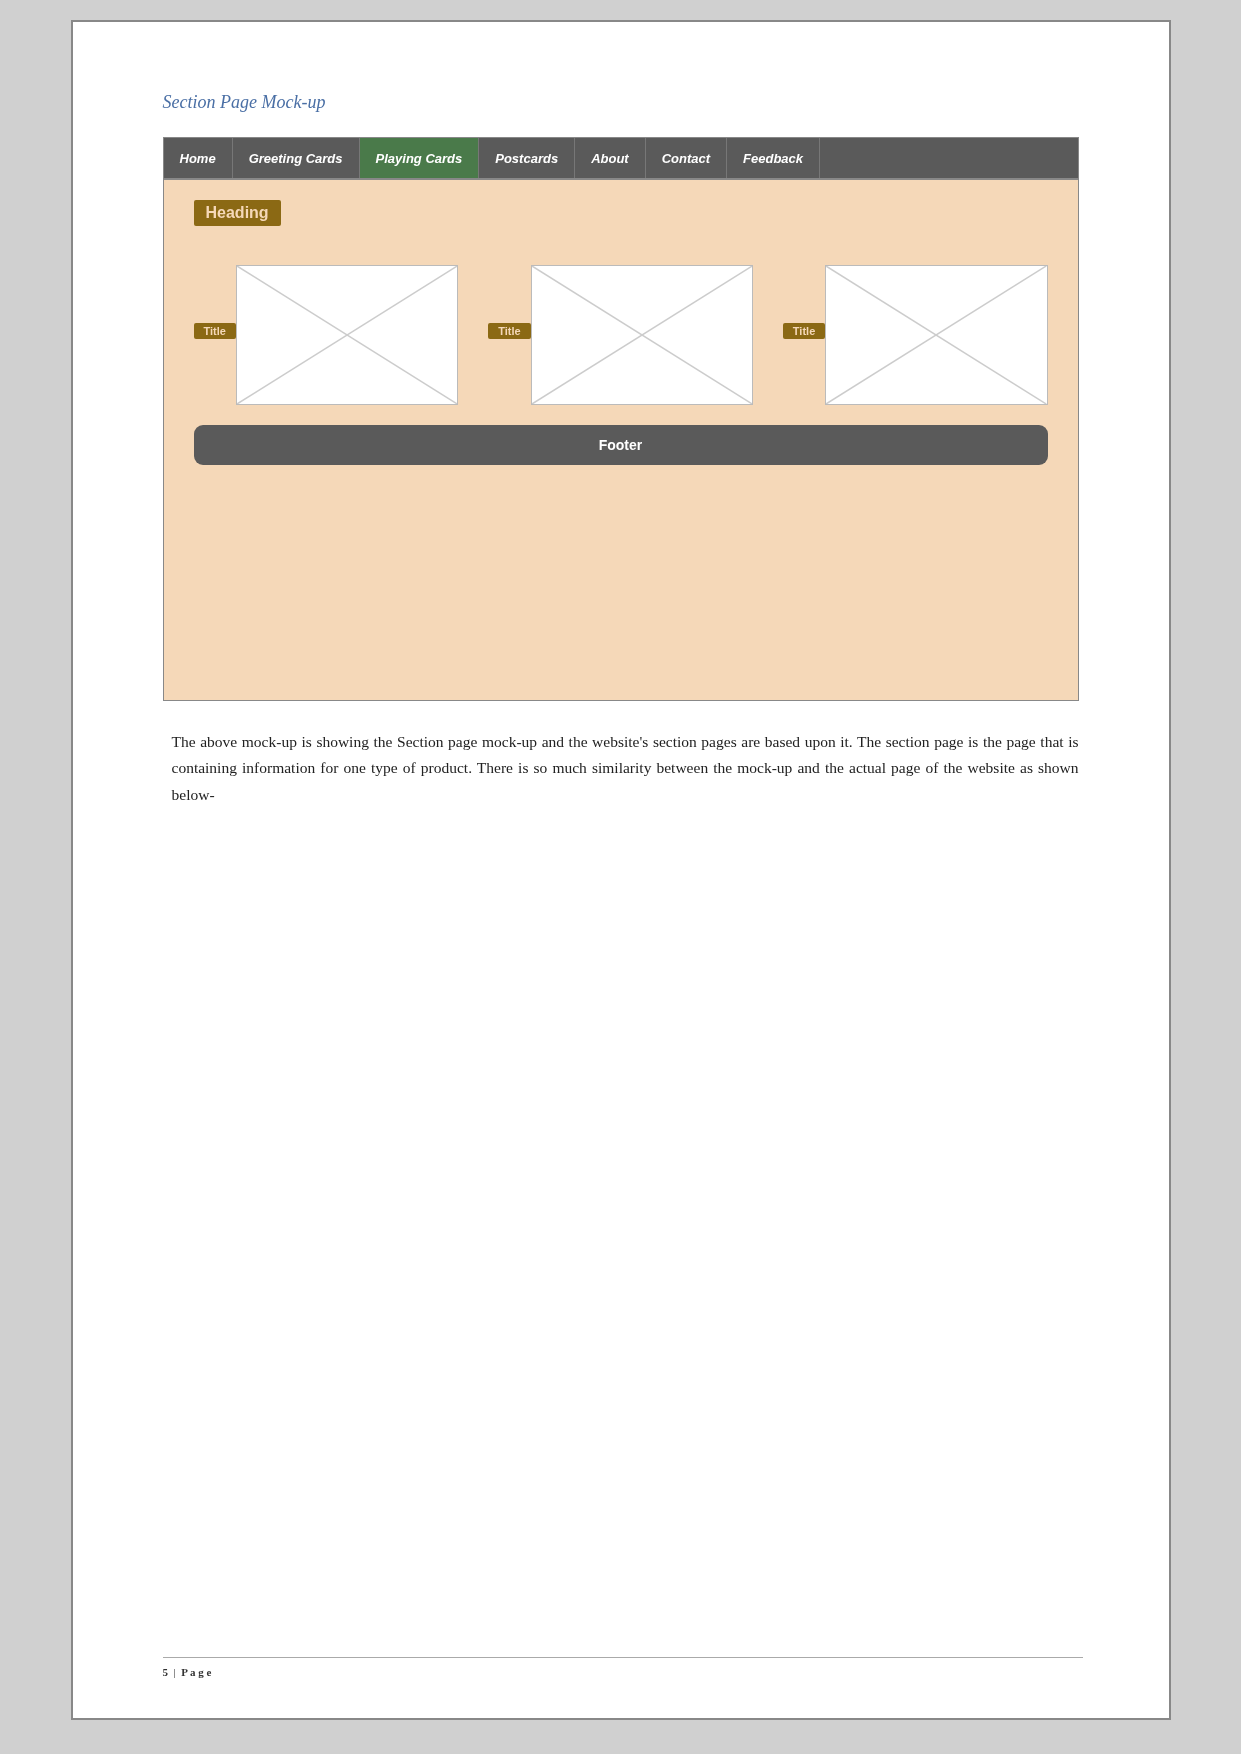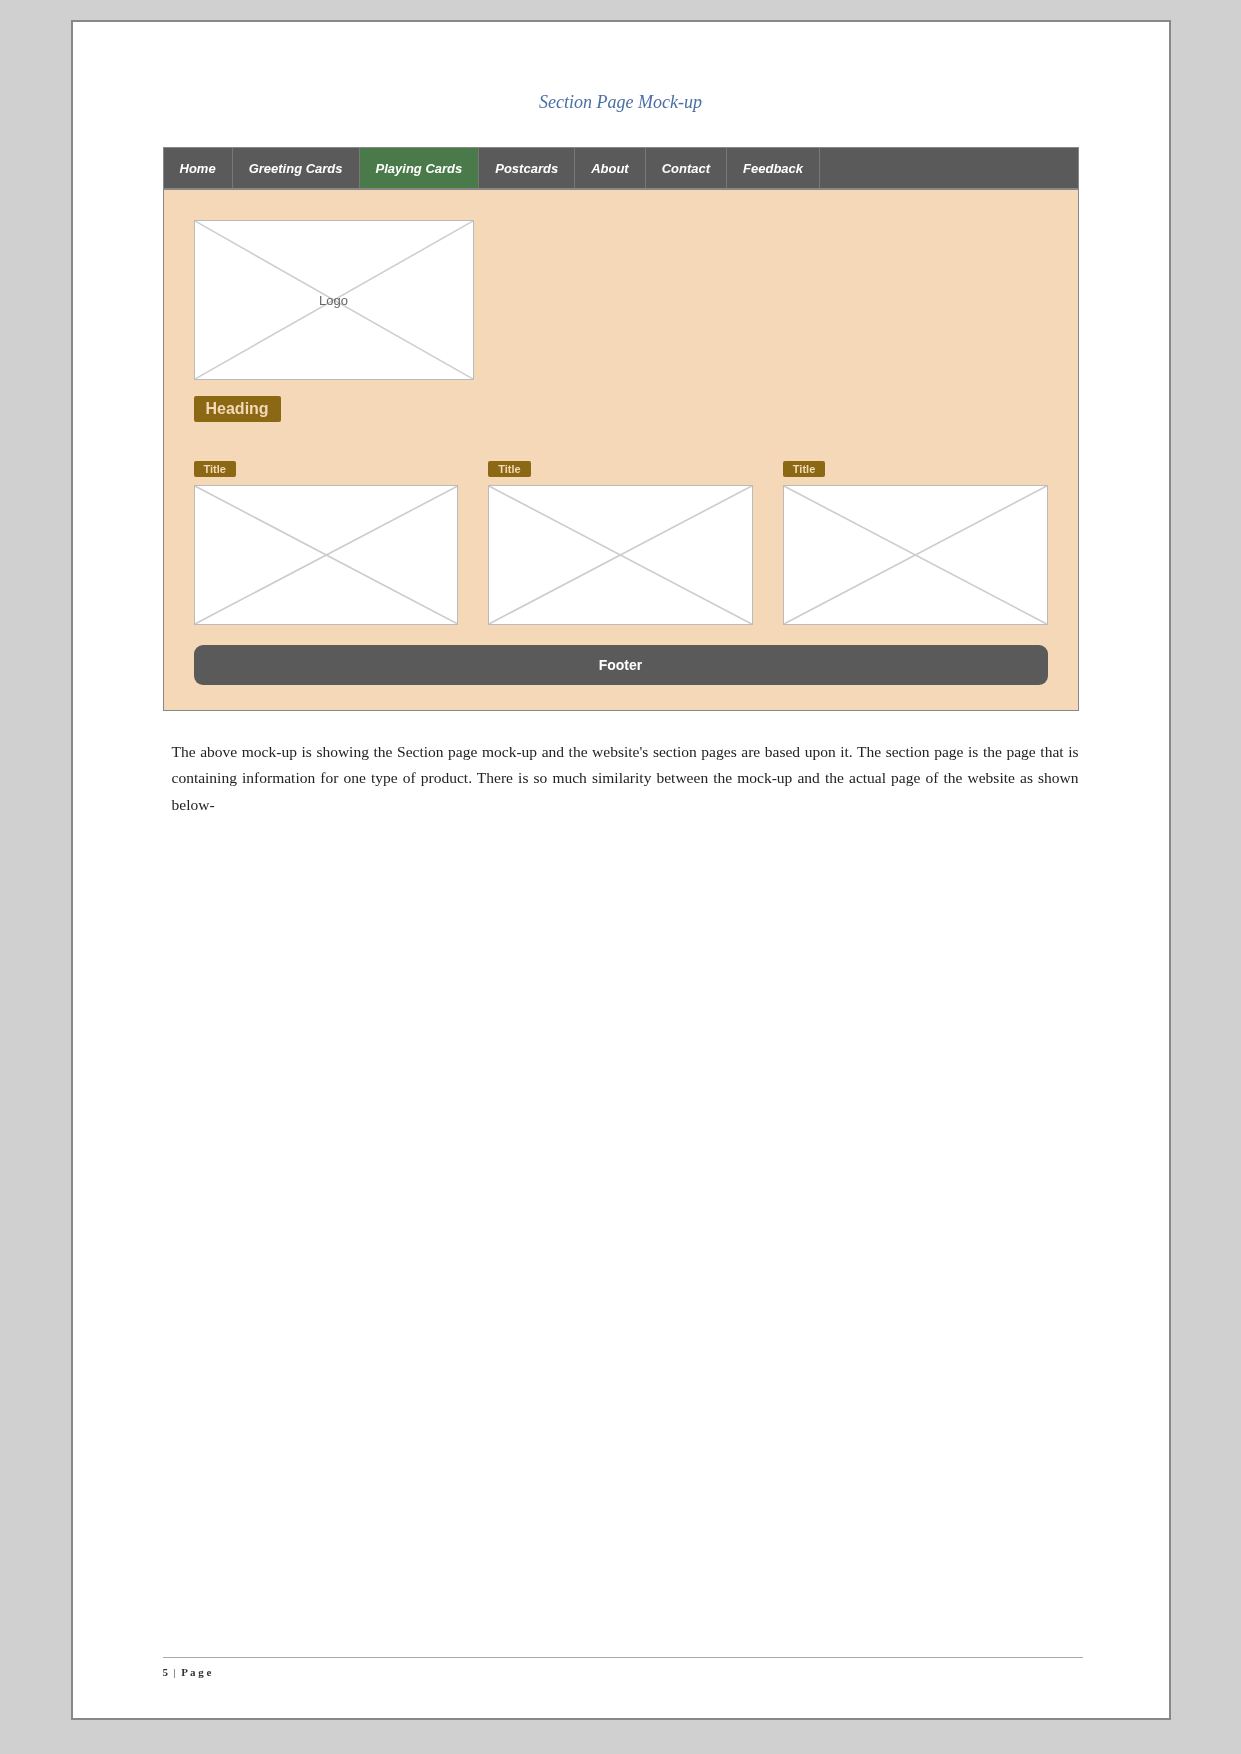--- a/index.html
+++ b/index.html
@@ -25,23 +25,22 @@
       border: 2px solid #888;
       padding: 70px 90px 60px 90px;
       position: relative;
     }
 
     .section-title {
       font-family: 'Times New Roman', Times, serif;
       font-style: italic;
       color: #4a6fa5;
       font-size: 18px;
-      margin-bottom: 34px;
+      margin-bottom: 24px;
       font-weight: normal;
-      text-align: center;
     }
 
     
     .mockup-wrapper {
       border: 1.5px solid #888;
       margin-bottom: 28px;
       background: #fff;
     }
 
     
@@ -138,22 +137,22 @@
     
     .three-cols {
       display: flex;
       gap: 30px;
       margin-top: 10px;
     }
 
     .col-item {
       flex: 1;
       display: flex;
-      flex-direction: column;
-      align-items: flex-start;
+      flex-direction: row;
+      align-items: center;
     }
 
     .col-title {
       background: #8b6914;
       color: #f5d8b8;
       font-family: Arial, sans-serif;
       font-size: 11px;
       font-weight: bold;
       padding: 2px 10px;
       margin-bottom: 8px;
@@ -247,29 +246,20 @@
         <span>Contact</span>
       </div>
       <div class="nav-item">
         <span>Feedback</span>
       </div>
     </div>
 
     <div class="mockup-body">
 
       
-      <div class="logo-placeholder">
-        <div class="x-line">
-          <svg viewBox="0 0 280 160" preserveAspectRatio="none">
-            <line x1="0" y1="0" x2="280" y2="160" stroke="#ccc" stroke-width="1.5"></line>
-            <line x1="280" y1="0" x2="0" y2="160" stroke="#ccc" stroke-width="1.5"></line>
-          </svg>
-        </div>
-        <span class="logo-label">Logo</span>
-      </div>
 
       
       <div class="heading-label">Heading</div>
 
       
       <div class="three-cols">
 
         <div class="col-item">
           <span class="col-title">Title</span>
           <div class="img-placeholder">

